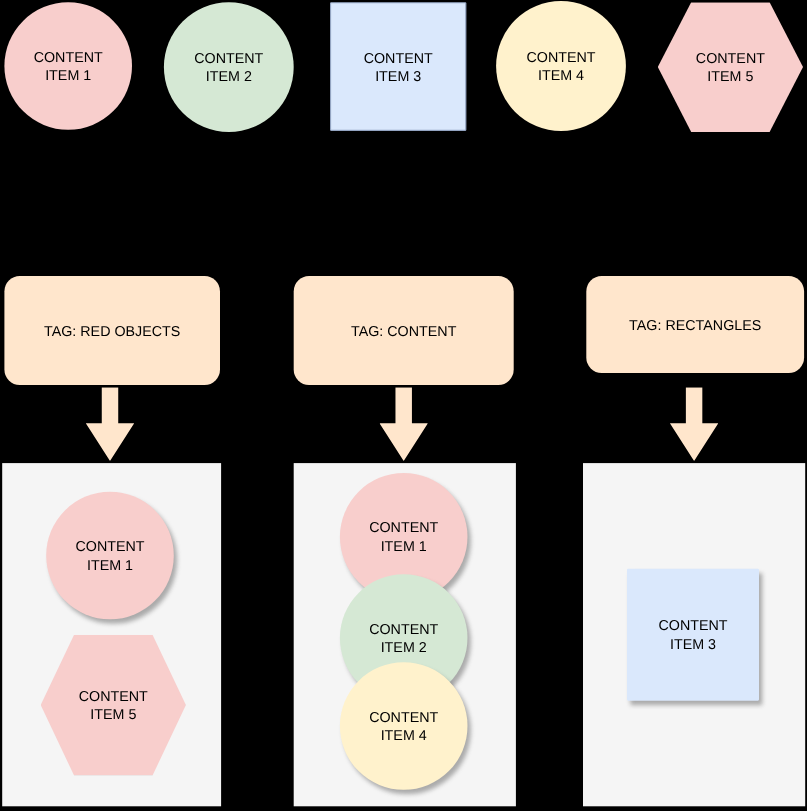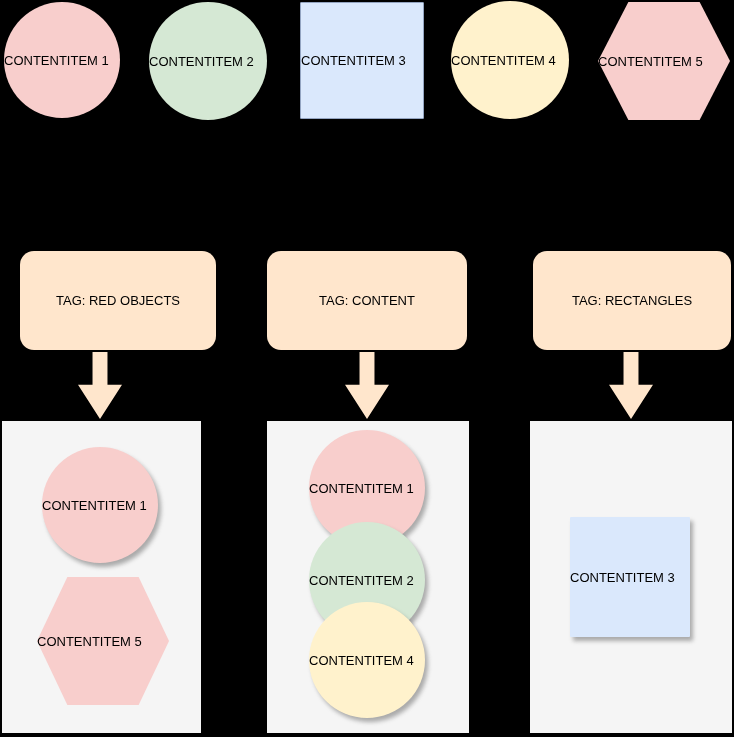--- a/index.html
+++ b/index.html
@@ -8,22 +8,22 @@
     position: relative;
     background: #000000;
     font-family: "Liberation Sans", sans-serif;
     overflow: hidden;
   }
   .canvas { position: absolute; inset: 0; }
 
   
   .node {
     position: absolute;
-    display: flex; flex-direction: row;
-    align-items: center; justify-content: flex-start;
+    display: flex; flex-direction: column;
+    align-items: center; justify-content: center;
     text-align: center;
     color: #000;
     font-size: 13px; line-height: 17px;
     box-sizing: border-box;
   }
   .node span { display: block; }
 
   .circle  { border-radius: 50%; }
   .hexagon { clip-path: polygon(23% 0, 77% 0, 100% 50%, 77% 100%, 23% 100%, 0 50%); }
   .square  { border-radius: 1px; }
@@ -62,23 +62,23 @@
   .bucket .node { filter: drop-shadow(3px 4px 2px rgba(80,80,80,0.45)); }
 
   
   #ci1 { left: 4px;   top: 2px; width: 116px; height: 116px; }
   #ci2 { left: 149px; top: 2px; width: 118px; height: 118px; }
   #ci3 { left: 300px; top: 2px; width: 124px; height: 117px; }
   #ci4 { left: 451px; top: 1px; width: 118px; height: 118px; }
   #ci5 { left: 598px; top: 2px; width: 132px; height: 118px; }
 
   
-  #tag1 { left: 20px;   top: 251px; width: 196px; height: 99px; }
+  #tag1 { left: 4px;   top: 251px; width: 196px; height: 99px; }
   #tag2 { left: 267px; top: 251px; width: 200px; height: 99px; }
-  #tag3 { left: 533px; top: 251px; width: 198px; height: 99px; }
+  #tag3 { left: 533px; top: 251px; width: 198px; height: 88px; }
 
   
   #arrow1 { left: 78px;  top: 352px; }
   #arrow2 { left: 345px; top: 352px; }
   #arrow3 { left: 609px; top: 352px; }
 
   
   #bucket1 { left: 2px;   width: 199px; }
   #bucket2 { left: 267px; width: 202px; }
   #bucket3 { left: 530px; width: 202px; }

